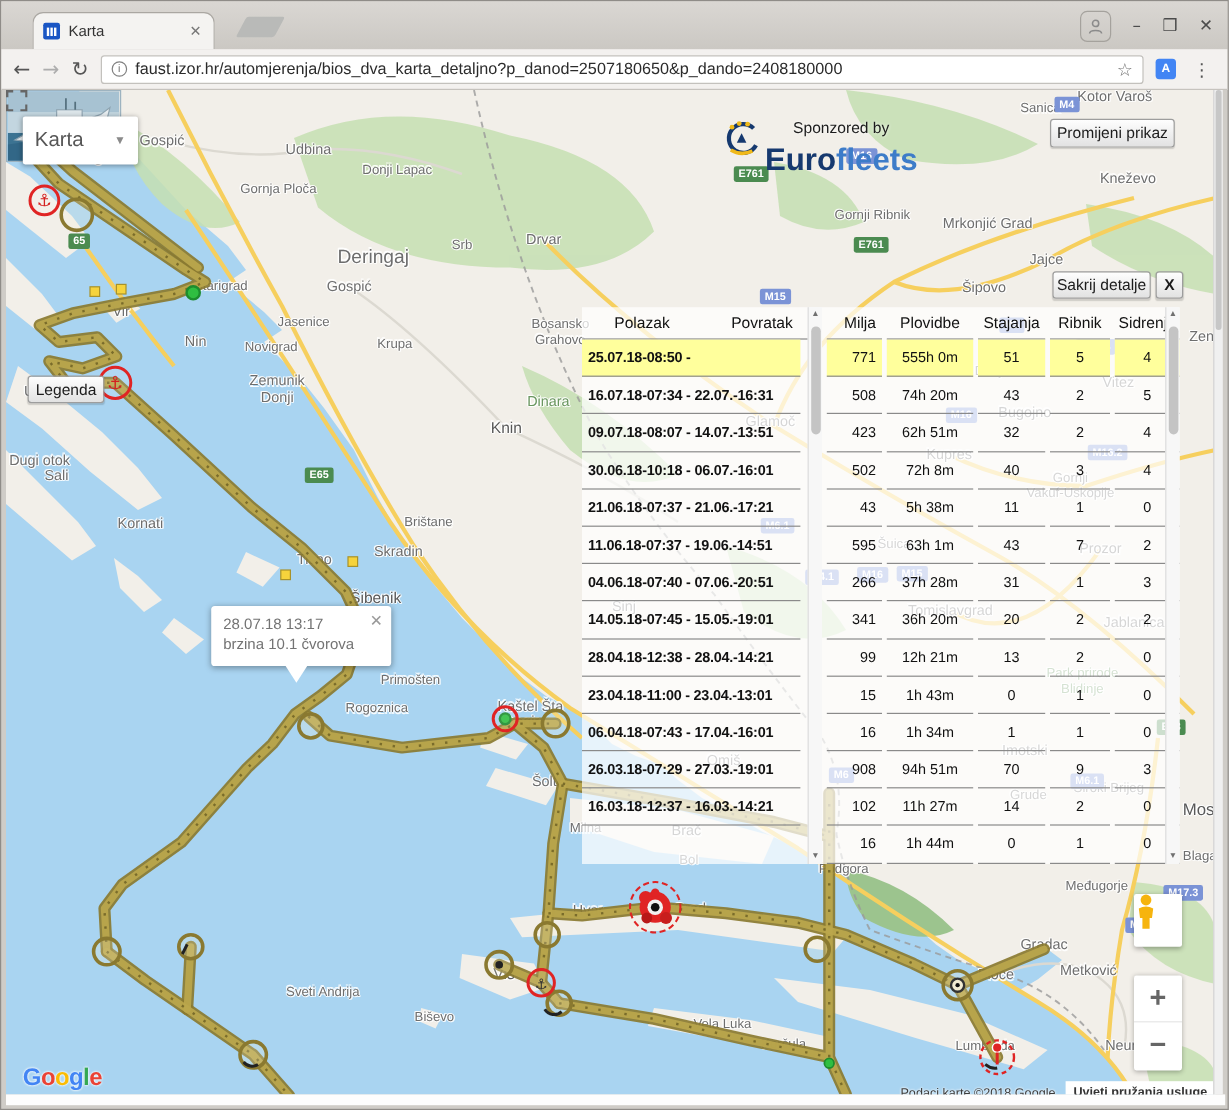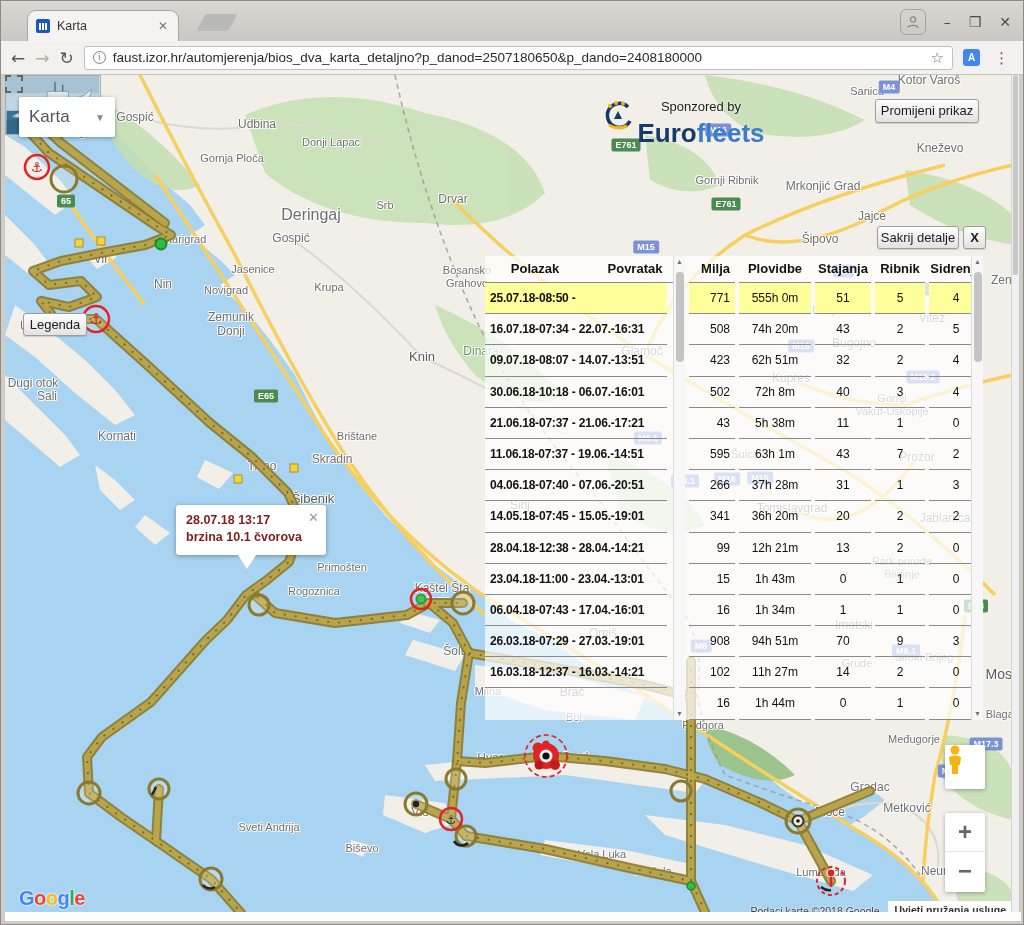--- a/index.html
+++ b/index.html
@@ -52,28 +52,28 @@
   .ef-a{font-size:26px;font-weight:bold;color:#16396f;}
   .ef-b{font-size:26px;font-weight:bold;color:#3d7cc9;}
   .gbtn{background:linear-gradient(#fefefe,#e2e2e2);border:1px solid #9d9d9d;border-radius:3px;font-size:13px;color:#1c1c1c;text-align:center;box-shadow:0 1px 1px rgba(0,0,0,.15);}
   .btn-change{left:870px;top:24px;width:104px;height:24px;line-height:22px;z-index:7;}
   .fullscreen-ic{left:980px;top:27px;width:18px;height:18px;z-index:7;}
   .btn-hide{left:872px;top:151px;width:82px;height:23px;line-height:21px;z-index:7;}
   .btn-x{left:958px;top:151px;width:23px;height:23px;line-height:21px;font-weight:bold;z-index:7;}
   .btn-legend{left:18px;top:238px;width:64px;height:23px;line-height:21px;z-index:7;}
   
   .tooltip{left:171px;top:430px;width:150px;height:50px;background:#fff;border-radius:3px;box-shadow:0 1px 5px rgba(0,0,0,.35);padding:7px 10px;z-index:8;}
-  .tooltip .tl{font-size:12.5px;color:#7f1d1d;line-height:1.35;font-weight:bold;}
+  .tooltip .tl{font-size:12.5px;color:#737373;line-height:1.35;}
   .tt-close{position:absolute;right:7px;top:5px;color:#9a9a9a;font-size:13px;}
   .tt-tail{position:absolute;left:62px;top:50px;width:0;height:0;border:9px solid transparent;border-top:14px solid #fff;}
   
   .panel{position:absolute;top:181px;height:464px;background:rgba(255,255,255,.72);z-index:5;}
   .panel-left{left:480px;width:200px;}
   .panel-right{left:680px;width:298px;}
-  .thead{display:flex;height:27px;align-items:center;font-weight:bold;font-size:13px;color:#111;}
+  .thead{display:flex;height:27px;align-items:center;font-weight:normal;font-size:13px;color:#111;}
   .panel-left .thead span{flex:1;text-align:center;border-bottom:1px solid #8a8a8a;line-height:26px;height:27px;}
   .vrow{display:flex;height:31.2px;align-items:stretch;}
   .cell{line-height:31px;font-size:12px;color:#111;border-bottom:1px solid #8a8a8a;white-space:nowrap;overflow:hidden;}
   .panel-left .cell{width:182px;padding-left:5px;font-weight:bold;letter-spacing:-0.2px;}
   .hl .cell{background:#ffff9c;}
   .c0{width:46px;text-align:right;padding-right:5px;margin-left:4px;}
   .c1{width:72px;text-align:center;margin-left:4px;}
   .c2{width:56px;text-align:center;margin-left:4px;}
   .c3{width:50px;text-align:center;margin-left:4px;}
   .c4{width:54px;text-align:center;margin-left:4px;}
@@ -200,21 +200,21 @@
         <span class="map-label " style="left: 252px; top: 50px;">Udbina</span>
         <span class="map-label " style="left: 227px; top: 83px; font-size: 11px;">Gornja Ploča</span>
         <span class="map-label " style="left: 326px; top: 67px; font-size: 11px;">Donji Lapac</span>
         <span class="map-label " style="left: 306px; top: 140px; font-size: 16px;">Deringaj</span>
         <span class="map-label " style="left: 286px; top: 164px;">Gospić</span>
         <span class="map-label " style="left: 380px; top: 130px; font-size: 11px;">Srb</span>
         <span class="map-label " style="left: 448px; top: 125px;">Drvar</span>
         <span class="map-label " style="left: 462px; top: 202px; font-size: 11px;">Bosansko
 Grahovo</span>
         <span class="map-label big" style="left: 417px; top: 282px; font-size: 13px;">Knin</span>
-        <span class="map-label park" style="left: 476px; top: 260px; margin-top: 17px;">Dinara</span>
+        <span class="map-label park" style="left: 452px; top: 260px;">Dinara</span>
         <span class="map-label " style="left: 179px; top: 164px; font-size: 11px;">Starigrad</span>
         <span class="map-label " style="left: 248px; top: 194px; font-size: 11px;">Jasenice</span>
         <span class="map-label " style="left: 221px; top: 215px; font-size: 11px;">Novigrad</span>
         <span class="map-label " style="left: 226px; top: 250px; font-size: 12px;">Zemunik
 Donji</span>
         <span class="map-label " style="left: 96px; top: 185px;">Vir</span>
         <span class="map-label " style="left: 158px; top: 210px;">Nin</span>
         <span class="map-label " style="left: 32px; top: 252px;">Ugljan</span>
         <span class="map-label " style="left: 28px; top: 309px;">Dugi otok</span>
         <span class="map-label " style="left: 42px; top: 322px;">Sali</span>

